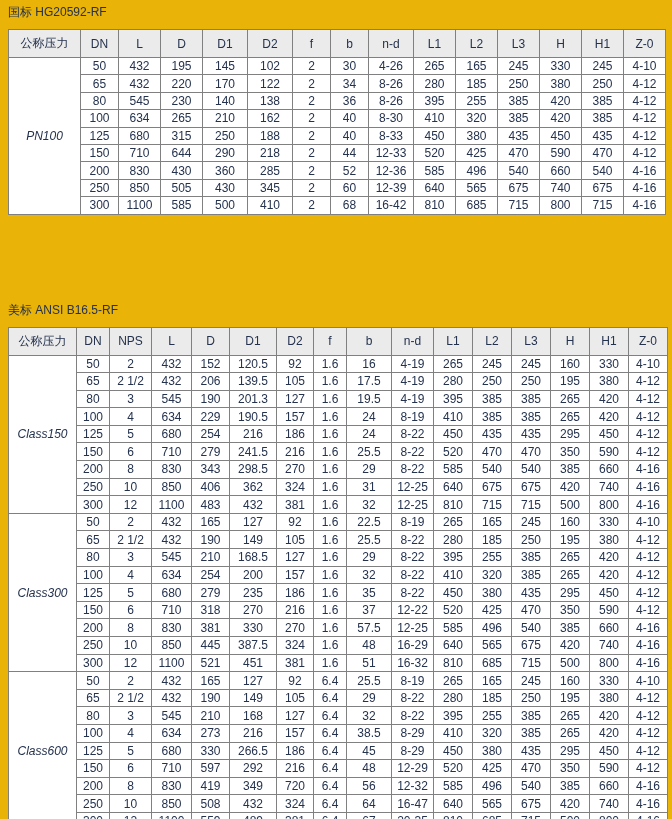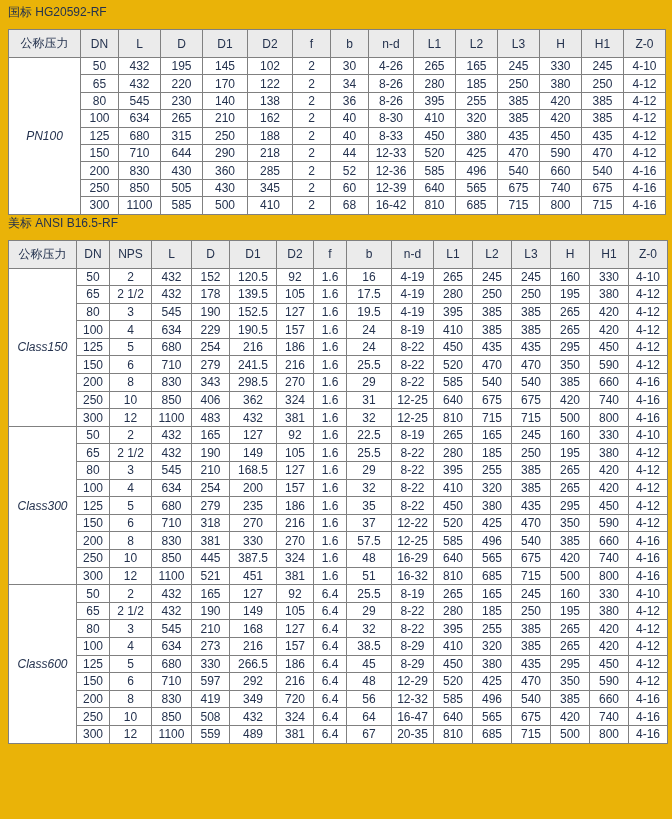--- a/index.html
+++ b/index.html
@@ -18,20 +18,21 @@
     overflow: hidden;
   }
   .table-title {
     font-size: 12px;
     font-weight: 400;
     color: #24324e;
     margin: 0 0 9px 0;
     line-height: 16px;
   }
   .spec-section-2 .table-title {
+    margin-top: 87px;
   }
   table.spec-table {
     border-collapse: collapse;
     table-layout: fixed;
     width: 657px;
     font-size: 12px;
     color: #24324e;
   }
   table.spec-table th,
   table.spec-table td {
@@ -309,39 +310,39 @@
             <td>245</td>
             <td>245</td>
             <td>160</td>
             <td>330</td>
             <td>4-10</td>
           </tr>
           <tr>
             <td>65</td>
             <td>2 1/2</td>
             <td>432</td>
-            <td>178</td>
+            <td>206</td>
             <td>139.5</td>
             <td>105</td>
             <td>1.6</td>
             <td>17.5</td>
             <td>4-19</td>
             <td>280</td>
             <td>250</td>
             <td>250</td>
             <td>195</td>
             <td>380</td>
             <td>4-12</td>
           </tr>
           <tr>
             <td>80</td>
             <td>3</td>
             <td>545</td>
             <td>190</td>
-            <td>152.5</td>
+            <td>201.3</td>
             <td>127</td>
             <td>1.6</td>
             <td>19.5</td>
             <td>4-19</td>
             <td>395</td>
             <td>385</td>
             <td>385</td>
             <td>265</td>
             <td>420</td>
             <td>4-12</td>

